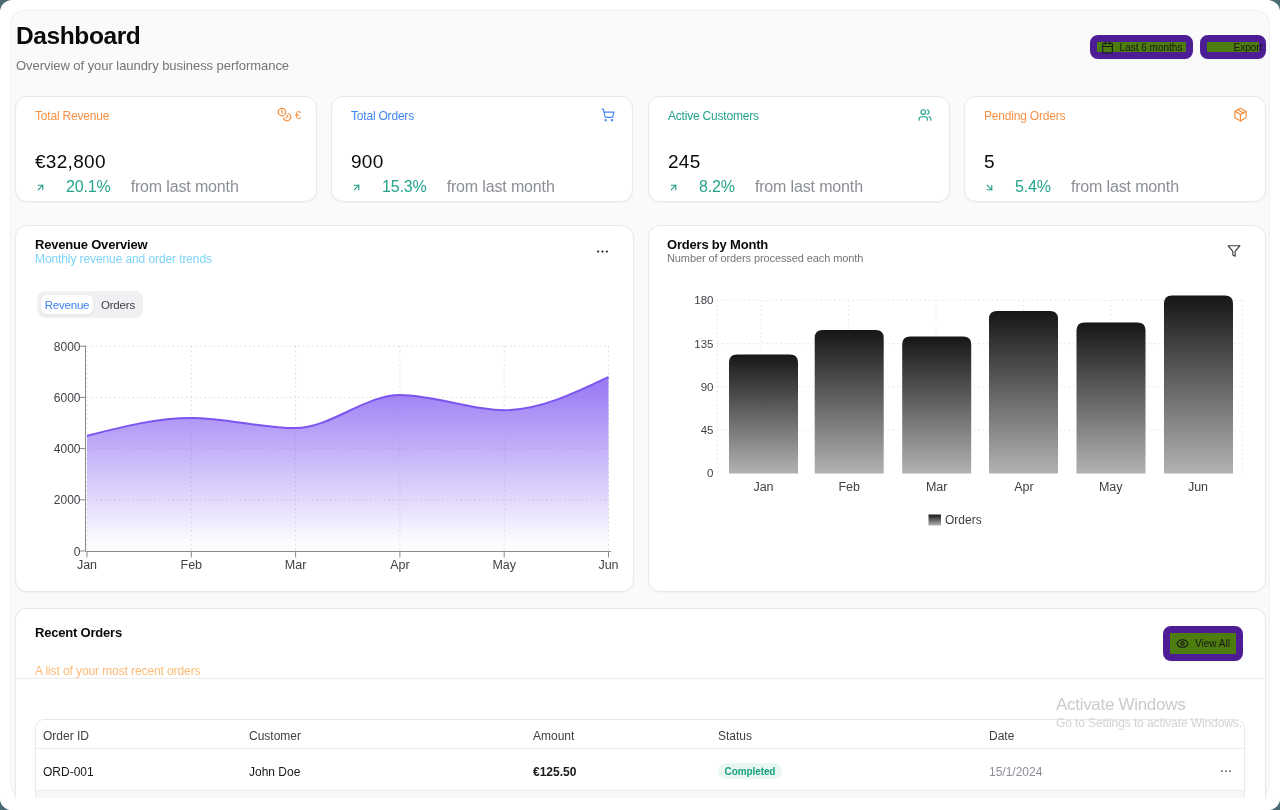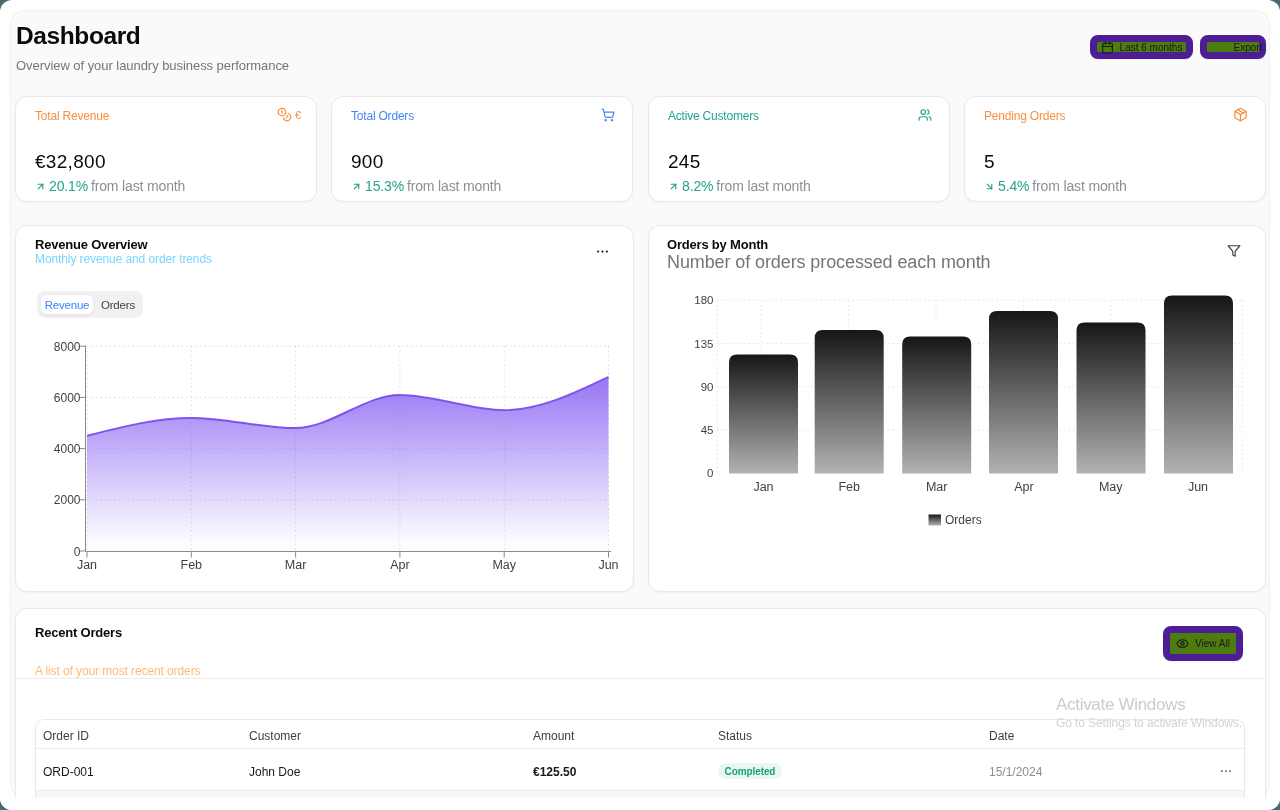--- a/index.html
+++ b/index.html
@@ -4,21 +4,21 @@
 <style>
 *{margin:0;padding:0;box-sizing:border-box}
 html,body{width:1280px;height:810px;background:#4a6970;font-family:"Liberation Sans",sans-serif;overflow:hidden}
 .page{position:absolute;inset:0;background:#fff;border-radius:12px}
 .shell{position:absolute;left:10px;top:10px;width:1260px;height:788px;border-radius:14px;background:#fafafa;border:1px solid #f1f1f1}
 .abs{position:absolute}
 .card{position:absolute;background:#fff;border:1px solid #e9e9e9;border-radius:12px;box-shadow:0 1px 2px rgba(0,0,0,.04)}
 .btn{position:absolute;display:flex;align-items:center;justify-content:center;gap:6px;background:#4d7c0f;border:7px solid #4c1d95;border-radius:8px;font-size:10px;color:#18181b;box-shadow:0 1px 2px rgba(0,0,0,.05)}
 .ct{font-size:12px;font-weight:500;letter-spacing:-.2px}
 .num{font-size:19px;font-weight:400;color:#0a0a0a;letter-spacing:.3px}
-.trend{font-size:14px;color:#8b8f96;display:flex;align-items:center;gap:3px;letter-spacing:-.15px}
+.trend{font-size:16px;color:#8b8f96;display:flex;align-items:center;gap:20px;letter-spacing:-.15px}
 svg{display:block}
 </style>
 </head>
 <body>
 <div class="page"></div>
 <div class="shell"></div>
 
 <div class="abs" style="left:16px;top:22px;font-size:24.5px;font-weight:700;color:#0a0a0a;letter-spacing:-.4px">Dashboard</div>
 <div class="abs" style="left:16px;top:58px;font-size:13px;color:#757578;letter-spacing:-.05px">Overview of your laundry business performance</div>
 
@@ -120,21 +120,21 @@
 
 <div class="abs" style="left:35px;top:237px;font-size:13px;font-weight:700;color:#0a0a0a;letter-spacing:-.2px">Revenue Overview</div>
 <div class="abs" style="left:35px;top:252px;font-size:12px;color:#7dd3fc;letter-spacing:-.1px">Monthly revenue and order trends</div>
 <svg class="abs" style="left:595px;top:243.5px" width="15" height="15" viewBox="0 0 24 24" fill="#27272a">
     <circle cx="5" cy="12" r="1.8"></circle>
     <circle cx="12" cy="12" r="1.8"></circle>
     <circle cx="19" cy="12" r="1.8"></circle>
   </svg>
 
 <div class="abs" style="left:667px;top:237px;font-size:13px;font-weight:700;color:#0a0a0a;letter-spacing:-.2px">Orders by Month</div>
-<div class="abs" style="left:667px;top:252px;font-size:18px;color:#757578;letter-spacing:-.1px">Number of orders processed each month</div>
+<div class="abs" style="left:667px;top:252px;font-size:11px;color:#757578;letter-spacing:-.1px">Number of orders processed each month</div>
 <svg class="abs" style="left:1227px;top:244px" width="14" height="14" viewBox="0 0 24 24" fill="none" stroke="#3f3f46" stroke-width="2" stroke-linecap="round" stroke-linejoin="round">
     <polygon points="22 3 2 3 10 12.46 10 19 14 21 14 12.46 22 3"></polygon>
   </svg>
 
 <div class="abs" style="left:37px;top:291px;width:106px;height:27px;background:#f1f1f3;border-radius:8px"></div>
 <div class="abs" style="left:40px;top:294px;width:54px;height:21px;background:#fff;border-radius:7px;border:1px solid #ececf0;box-shadow:0 1px 2px rgba(0,0,0,.05)"></div>
 <div class="abs" style="left:40px;top:294px;width:54px;height:21px;display:flex;align-items:center;justify-content:center;font-size:11.5px;font-weight:500;color:#3b82f6;letter-spacing:-.2px">Revenue</div>
 <div class="abs" style="left:101px;top:291px;height:27px;display:flex;align-items:center;font-size:11.5px;font-weight:500;color:#3f3f46;letter-spacing:-.2px">Orders</div>
 
 <svg class="abs" style="left:15px;top:225px" width="619" height="367" viewBox="15 225 619 367">

